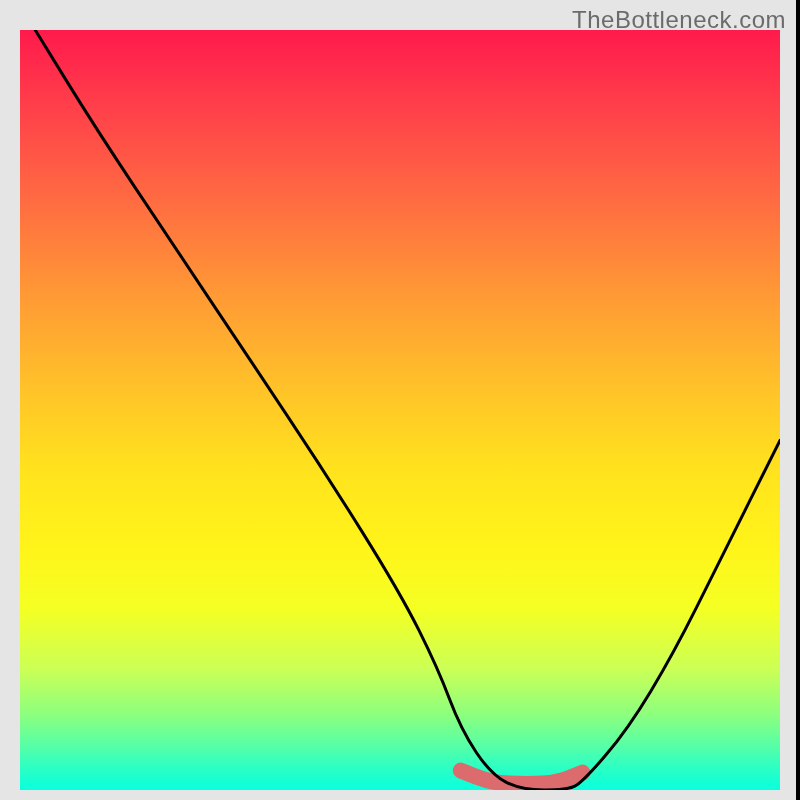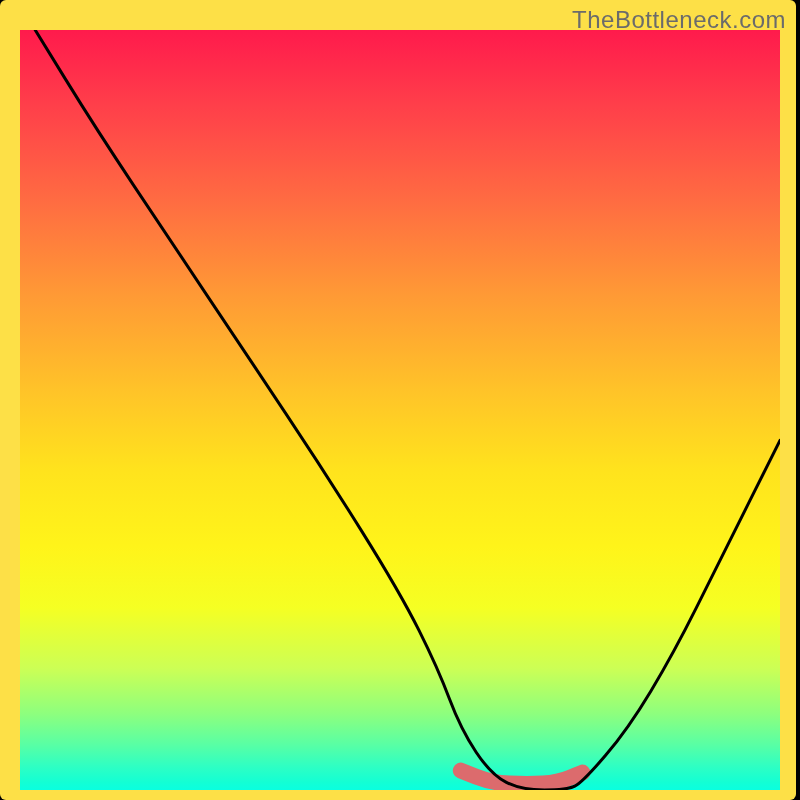--- a/index.html
+++ b/index.html
@@ -7,22 +7,21 @@
     padding: 0;
     width: 800px;
     height: 800px;
     background: #000;
     overflow: hidden;
   }
   .frame {
     position: relative;
     width: 796px;
     height: 800px;
-    background: #fde047;
-    border-radius: 6px;
+    background: #e5e5e5;
   }
   .watermark {
     position: absolute;
     top: 6px;
     right: 10px;
     font-family: Arial, Helvetica, sans-serif;
     font-size: 24px;
     color: #6b6b6b;
     letter-spacing: 0.5px;
     z-index: 50;

